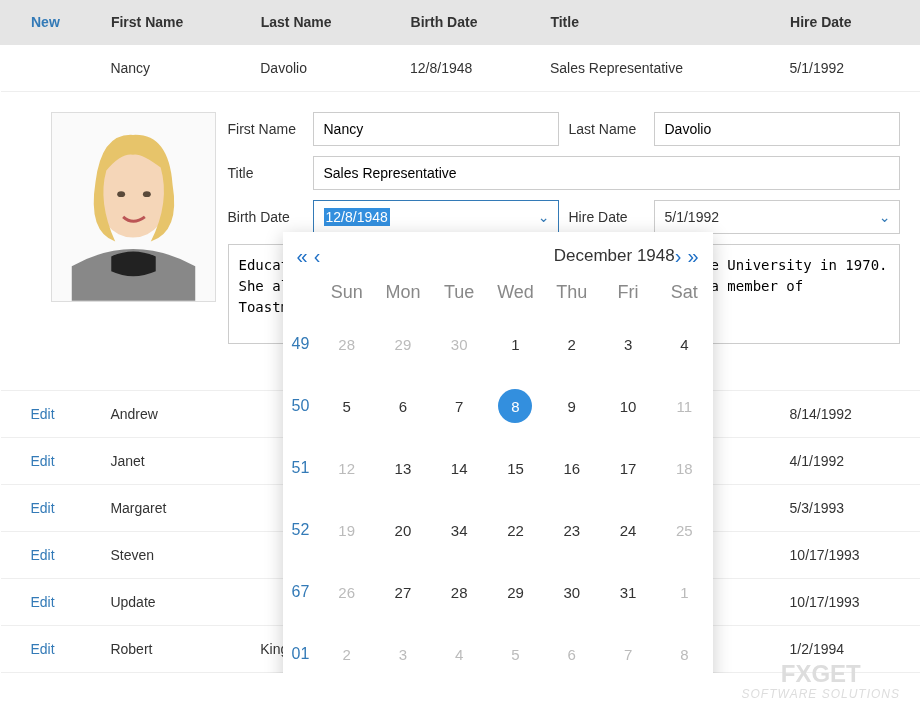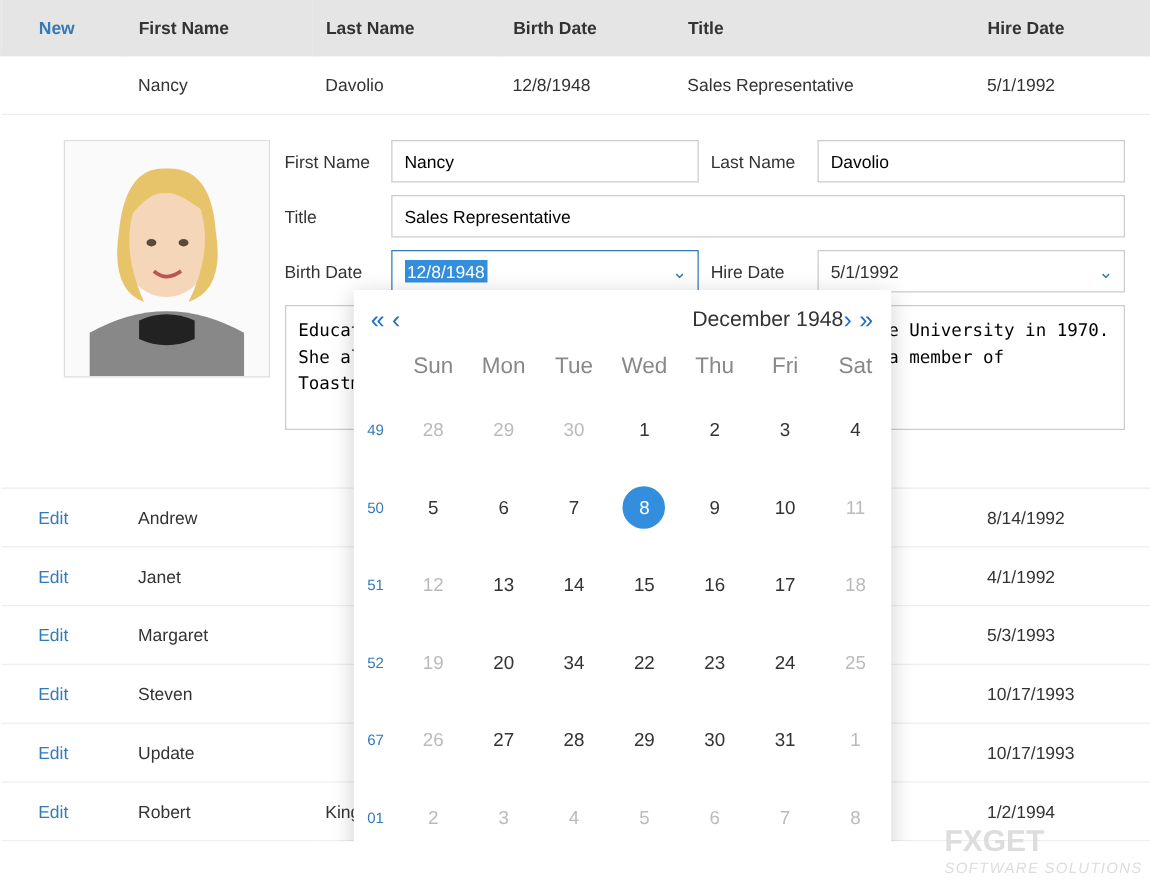--- a/index.html
+++ b/index.html
@@ -38,29 +38,29 @@
   .calendar { position: absolute; width: 430px; background: #fff; box-shadow: 0 4px 18px rgba(0,0,0,0.2); left: 270px; top: 250px; z-index: 10; }
   .cal-head { display: flex; align-items: center; padding: 14px 14px 10px 14px; }
   .cal-nav { display: flex; gap: 6px; color: #1e6fc5; }
   .cal-nav span { cursor: pointer; font-size: 20px; line-height: 1; }
   .cal-title { flex: 1; text-align: right; font-size: 17px; font-weight: 400; }
   .cal-grid { width: 100%; }
   .cal-dow { display: flex; }
   .cal-dow div { flex: 1; text-align: center; color: #888; font-size: 18px; padding: 6px 0 10px 0; }
   .cal-dow .wk-spacer { flex: 0 0 36px; }
   .cal-week { display: flex; align-items: center; }
-  .cal-wknum { flex: 0 0 36px; text-align: center; font-size: 12px; color: #337ab7; }
+  .cal-wknum { flex: 0 0 36px; text-align: center; font-size: 16px; color: #337ab7; }
   .cal-day { flex: 1; text-align: center; padding: 14px 0; font-size: 15px; cursor: pointer; }
   .cal-day.muted { color: #bbb; }
   .cal-day .pill { display: inline-flex; width: 34px; height: 34px; border-radius: 50%; align-items: center; justify-content: center; }
   .cal-day.selected .pill { background: #338fde; color: #fff; }
   .cal-foot { background: #f2f2f2; display: flex; justify-content: center; gap: 40px; padding: 14px 0; }
   .cal-foot span { color: #337ab7; cursor: pointer; }
 
-  .watermark { position: absolute; right: 6px; bottom: 4px; color: #ddd; font-size: 12px; font-style: italic; text-align: left; line-height: 1.1; pointer-events: none; letter-spacing: 1px;}
+  .watermark { position: absolute; right: 20px; bottom: 4px; color: #ddd; font-size: 12px; font-style: italic; text-align: center; line-height: 1.1; pointer-events: none; letter-spacing: 1px;}
   .watermark .big { font-size: 24px; font-weight: 900; font-style: normal; letter-spacing: 0; }
 </style>
 </head>
 <body>
 
 <div class="container">
 <table class="grid">
   <thead>
     <tr>
       <th class="col-action"><span class="link">New</span></th>

